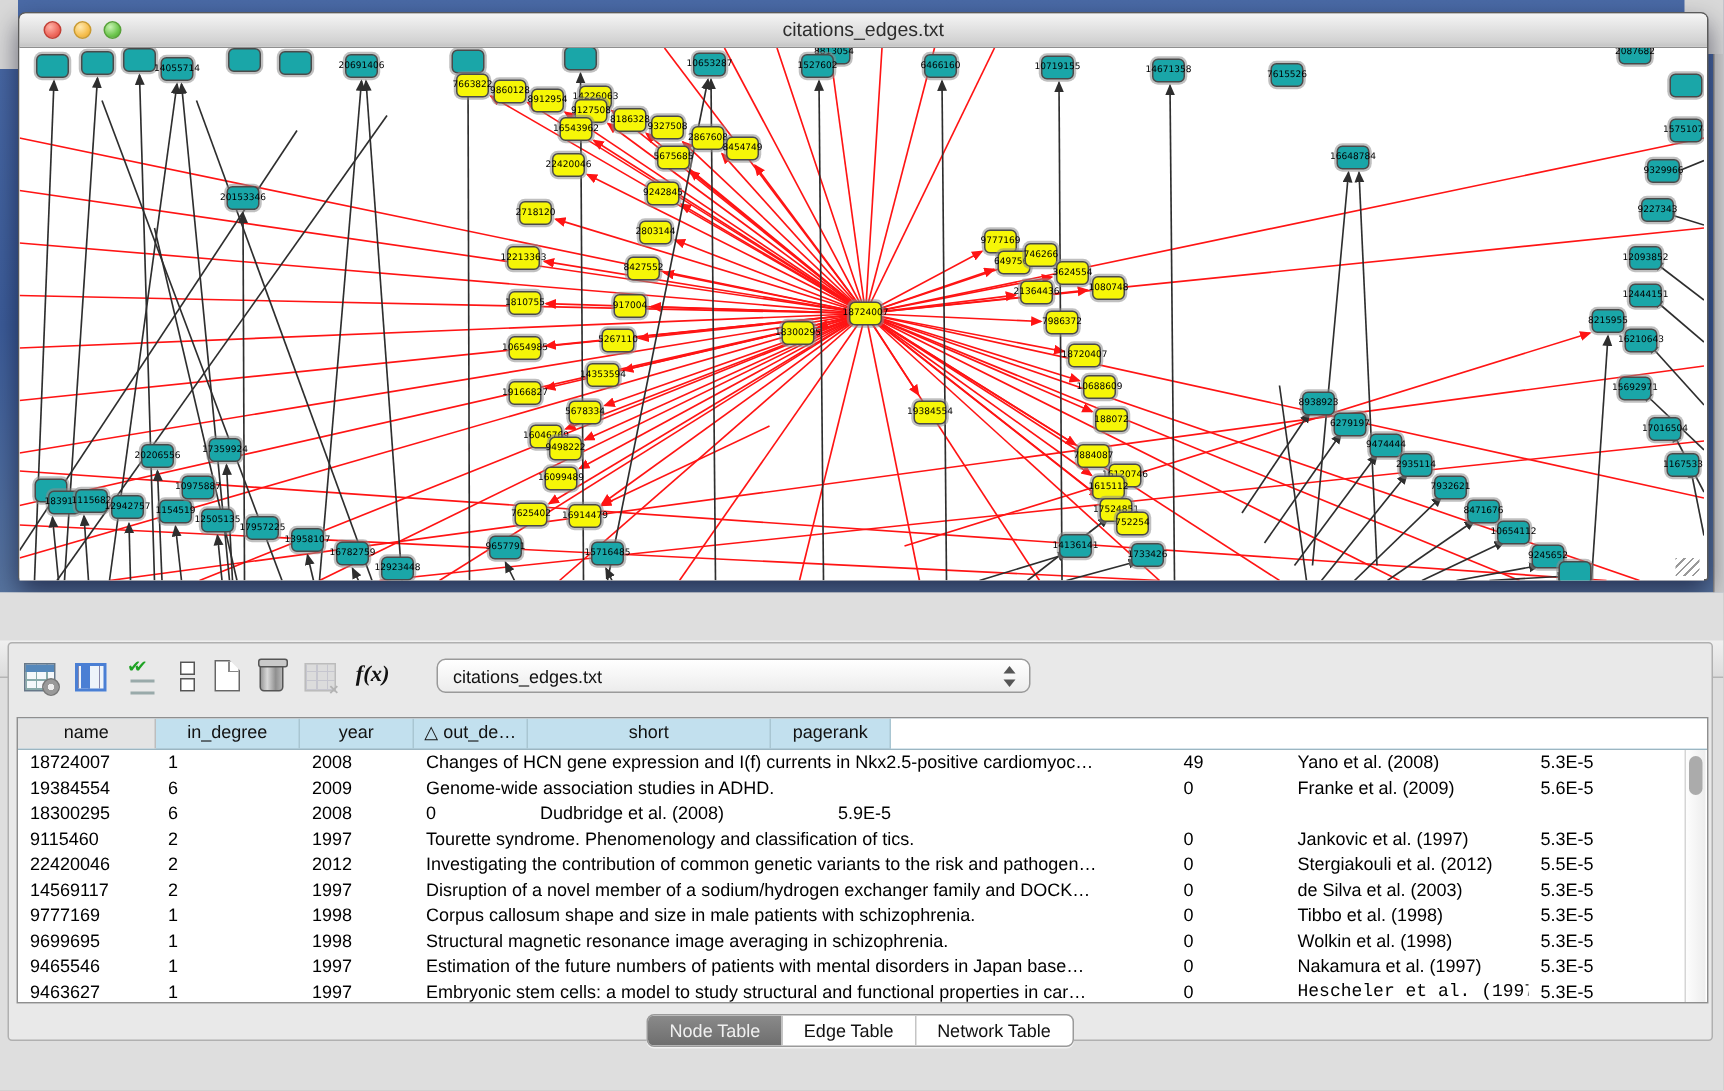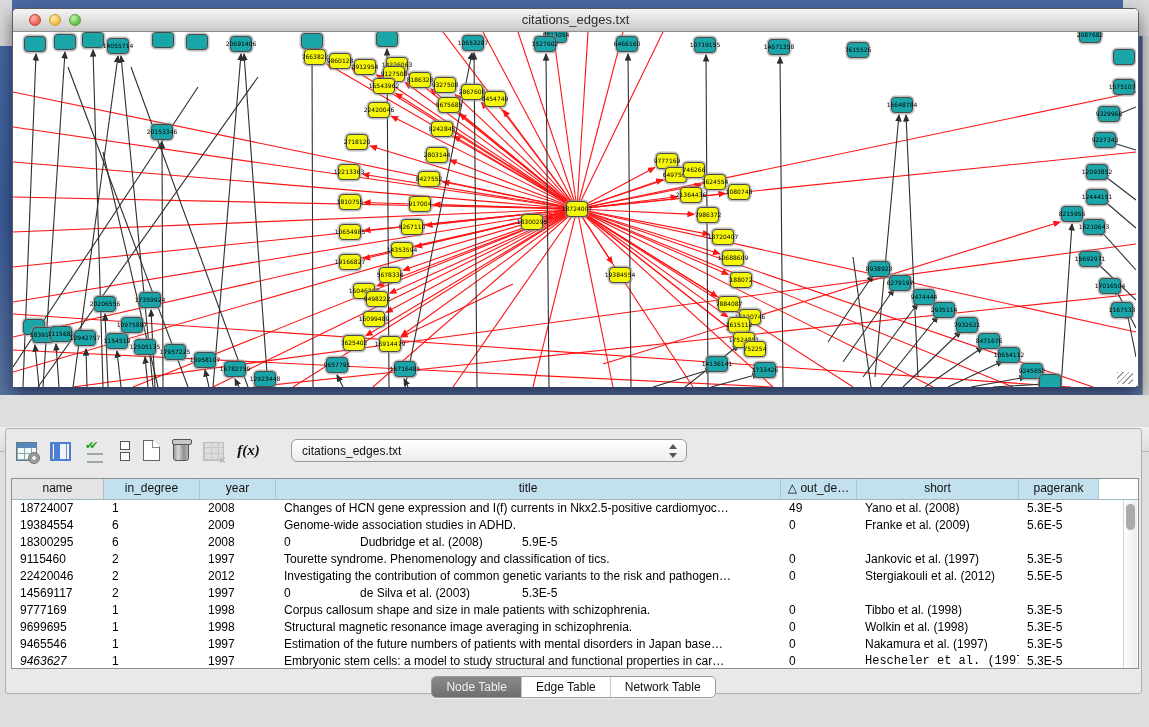--- a/index.html
+++ b/index.html
@@ -622,21 +622,20 @@
               <i class="dn"></i>
             </span>
         </span>
       </div>
 
       <div class="dtable">
         <div class="thead" id="thead">
             <div class="th gray" style="width: 92px;">name</div>
             <div class="th" style="width: 96px;">in_degree</div>
             <div class="th" style="width: 76px;">year</div>
-            <div class="th" style="width: 505px;">title</div>
             <div class="th" style="width: 76px;">△ out_de…</div>
             <div class="th" style="width: 162px;">short</div>
             <div class="th" style="width: 80px;">pagerank</div>
             <div class="th fill" style="flex: 1 1 0%;"></div>
           </div>
         <div id="tbody">
             <div class="trow">
               <div class="td" style="width: 92px;">18724007</div>
               <div class="td" style="width: 96px;">1</div>
               <div class="td" style="width: 76px;">2008</div>
@@ -653,21 +652,21 @@
               <div class="td" style="width: 76px;">0</div>
               <div class="td" style="width: 162px;">Franke et al. (2009)</div>
               <div class="td" style="width: 80px;">5.6E-5</div>
             </div>
             <div class="trow">
               <div class="td" style="width: 92px;">18300295</div>
               <div class="td" style="width: 96px;">6</div>
               <div class="td" style="width: 76px;">2008</div>
               <div class="td" style="width: 76px;">0</div>
               <div class="td" style="width: 162px;">Dudbridge et al. (2008)</div>
-              <div class="td" style="width: 80px;">5.9E-5</div>
+              <div class="td" style="width: 80px; text-align: right;">5.9E-5</div>
             </div>
             <div class="trow">
               <div class="td" style="width: 92px;">9115460</div>
               <div class="td" style="width: 96px;">2</div>
               <div class="td" style="width: 76px;">1997</div>
               <div class="td" style="width: 505px;">Tourette syndrome. Phenomenology and classification of tics.</div>
               <div class="td" style="width: 76px;">0</div>
               <div class="td" style="width: 162px;">Jankovic et al. (1997)</div>
               <div class="td" style="width: 80px;">5.3E-5</div>
             </div>
@@ -677,20 +676,21 @@
               <div class="td" style="width: 76px;">2012</div>
               <div class="td" style="width: 505px;">Investigating the contribution of common genetic variants to the risk and pathogen…</div>
               <div class="td" style="width: 76px;">0</div>
               <div class="td" style="width: 162px;">Stergiakouli et al. (2012)</div>
               <div class="td" style="width: 80px;">5.5E-5</div>
             </div>
             <div class="trow">
               <div class="td" style="width: 92px;">14569117</div>
               <div class="td" style="width: 96px;">2</div>
               <div class="td" style="width: 76px;">1997</div>
+              <div class="td" style="width: 505px;">Disruption of a novel member of a sodium/hydrogen exchanger family and DOCK…</div>
               <div class="td" style="width: 76px;">0</div>
               <div class="td" style="width: 162px;">de Silva et al. (2003)</div>
               <div class="td" style="width: 80px;">5.3E-5</div>
             </div>
             <div class="trow">
               <div class="td" style="width: 92px;">9777169</div>
               <div class="td" style="width: 96px;">1</div>
               <div class="td" style="width: 76px;">1998</div>
               <div class="td" style="width: 505px;">Corpus callosum shape and size in male patients with schizophrenia.</div>
               <div class="td" style="width: 76px;">0</div>
@@ -709,21 +709,21 @@
             <div class="trow">
               <div class="td" style="width: 92px;">9465546</div>
               <div class="td" style="width: 96px;">1</div>
               <div class="td" style="width: 76px;">1997</div>
               <div class="td" style="width: 505px;">Estimation of the future numbers of patients with mental disorders in Japan base…</div>
               <div class="td" style="width: 76px;">0</div>
               <div class="td" style="width: 162px;">Nakamura et al. (1997)</div>
               <div class="td" style="width: 80px;">5.3E-5</div>
             </div>
             <div class="trow">
-              <div class="td" style="width: 92px; font-style: italic;">9463627</div>
+              <div class="td" style="width: 92px;">9463627</div>
               <div class="td" style="width: 96px;">1</div>
               <div class="td" style="width: 76px;">1997</div>
               <div class="td" style="width: 505px;">Embryonic stem cells: a model to study structural and functional properties in car…</div>
               <div class="td" style="width: 76px;">0</div>
               <div class="td" style="width: 162px; font-family: Liberation Mono, monospace;">Hescheler et al. (1997)</div>
               <div class="td" style="width: 80px;">5.3E-5</div>
             </div>
           </div>
         <div class="vscroll">
           <div class="vthumb"></div>

